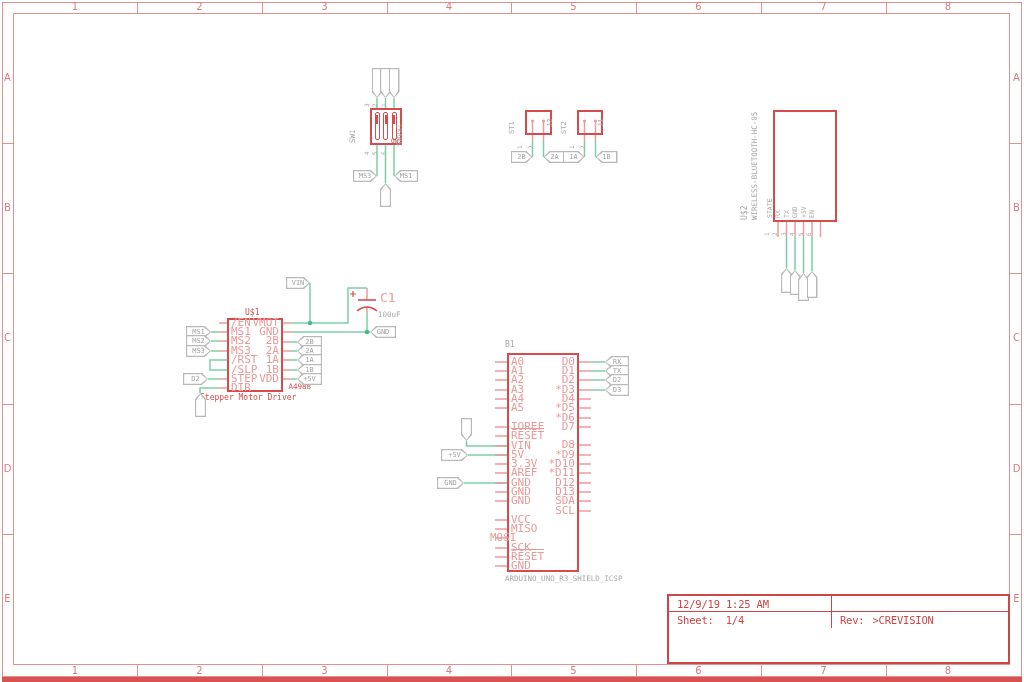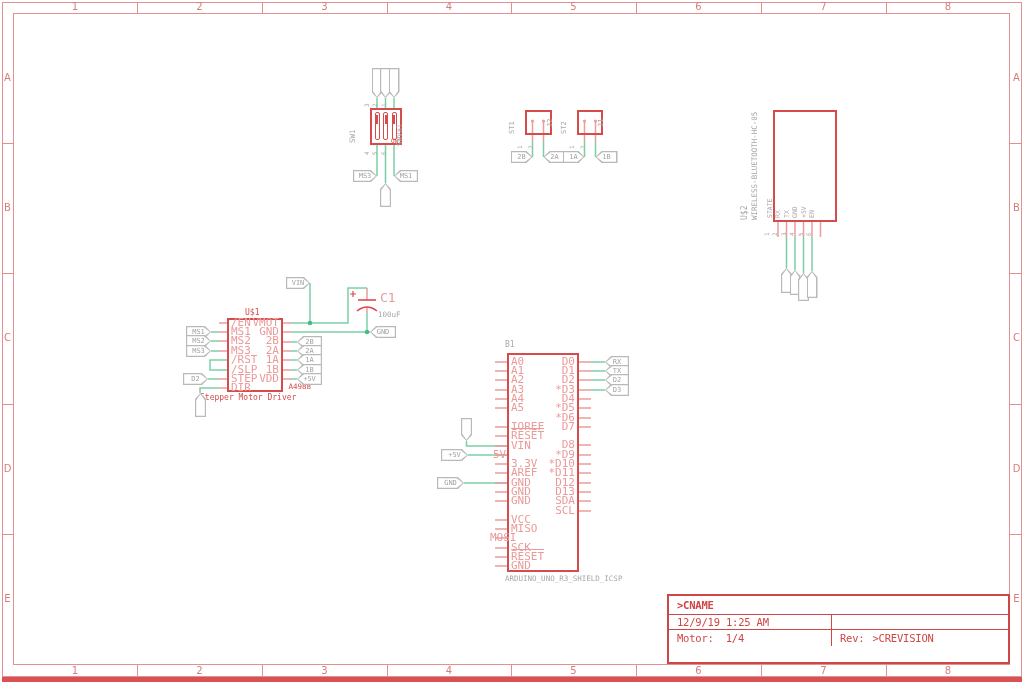--- a/index.html
+++ b/index.html
@@ -334,21 +334,21 @@
 
   <div class="pl" style="left:511px;top:357px;">A0</div>
   <div class="pl" style="left:511px;top:366px;">A1</div>
   <div class="pl" style="left:511px;top:375px;">A2</div>
   <div class="pl" style="left:511px;top:385px;">A3</div>
   <div class="pl" style="left:511px;top:394px;">A4</div>
   <div class="pl" style="left:511px;top:403px;">A5</div>
   <div class="pl" style="left:511px;top:422px;">IOREF</div>
   <div class="pl ov" style="left:511px;top:431px;">RESET</div>
   <div class="pl" style="left:511px;top:441px;">VIN</div>
-  <div class="pl" style="left:493px;top:450px;">5V</div>
+  <div class="pl" style="left:511px;top:450px;">5V</div>
   <div class="pl" style="left:511px;top:459px;">3.3V</div>
   <div class="pl" style="left:511px;top:468px;">AREF</div>
   <div class="pl" style="left:511px;top:478px;">GND</div>
   <div class="pl" style="left:511px;top:487px;">GND</div>
   <div class="pl" style="left:511px;top:496px;">GND</div>
   <div class="pl" style="left:511px;top:515px;">VCC</div>
   <div class="pl" style="left:511px;top:524px;">MISO</div>
   <div class="pl" style="left:490px;top:533px;">MOSI</div>
   <div class="pl" style="left:511px;top:543px;">SCK</div>
   <div class="pl ov" style="left:511px;top:552px;">RESET</div>
@@ -394,30 +394,27 @@
   <div class="flag f-pl" style="left:605px;top:374px;width:24px;height:12px;">
       <div class="fi"></div>
       <span class="fl">D2</span>
     </div>
   <div class="flag f-pl" style="left:605px;top:384px;width:24px;height:12px;">
       <div class="fi"></div>
       <span class="fl">D3</span>
     </div>
 
   <div class="tb">
-    <div class="row" style="height:18px;font-weight:bold;padding-left:8px;">
-      <span>&gt;CNAME</span>
-    </div>
     <div class="row" style="height:15px;">
       <span class="cell-l">12/9/19 1:25 AM</span>
       <span class="cell-r" style="height:100%;"></span>
     </div>
     <div class="row" style="height:17px;">
       <span class="cell-l" style="display:flex;gap:12px;">
-        <span>Motor:</span>
+        <span>Sheet:</span>
         <span>1/4</span>
       </span>
       <span class="cell-r" style="height:100%;align-items:center;">
         <span>Rev:</span>
         <span>&gt;CREVISION</span>
       </span>
     </div>
   </div>
 
 </div>

